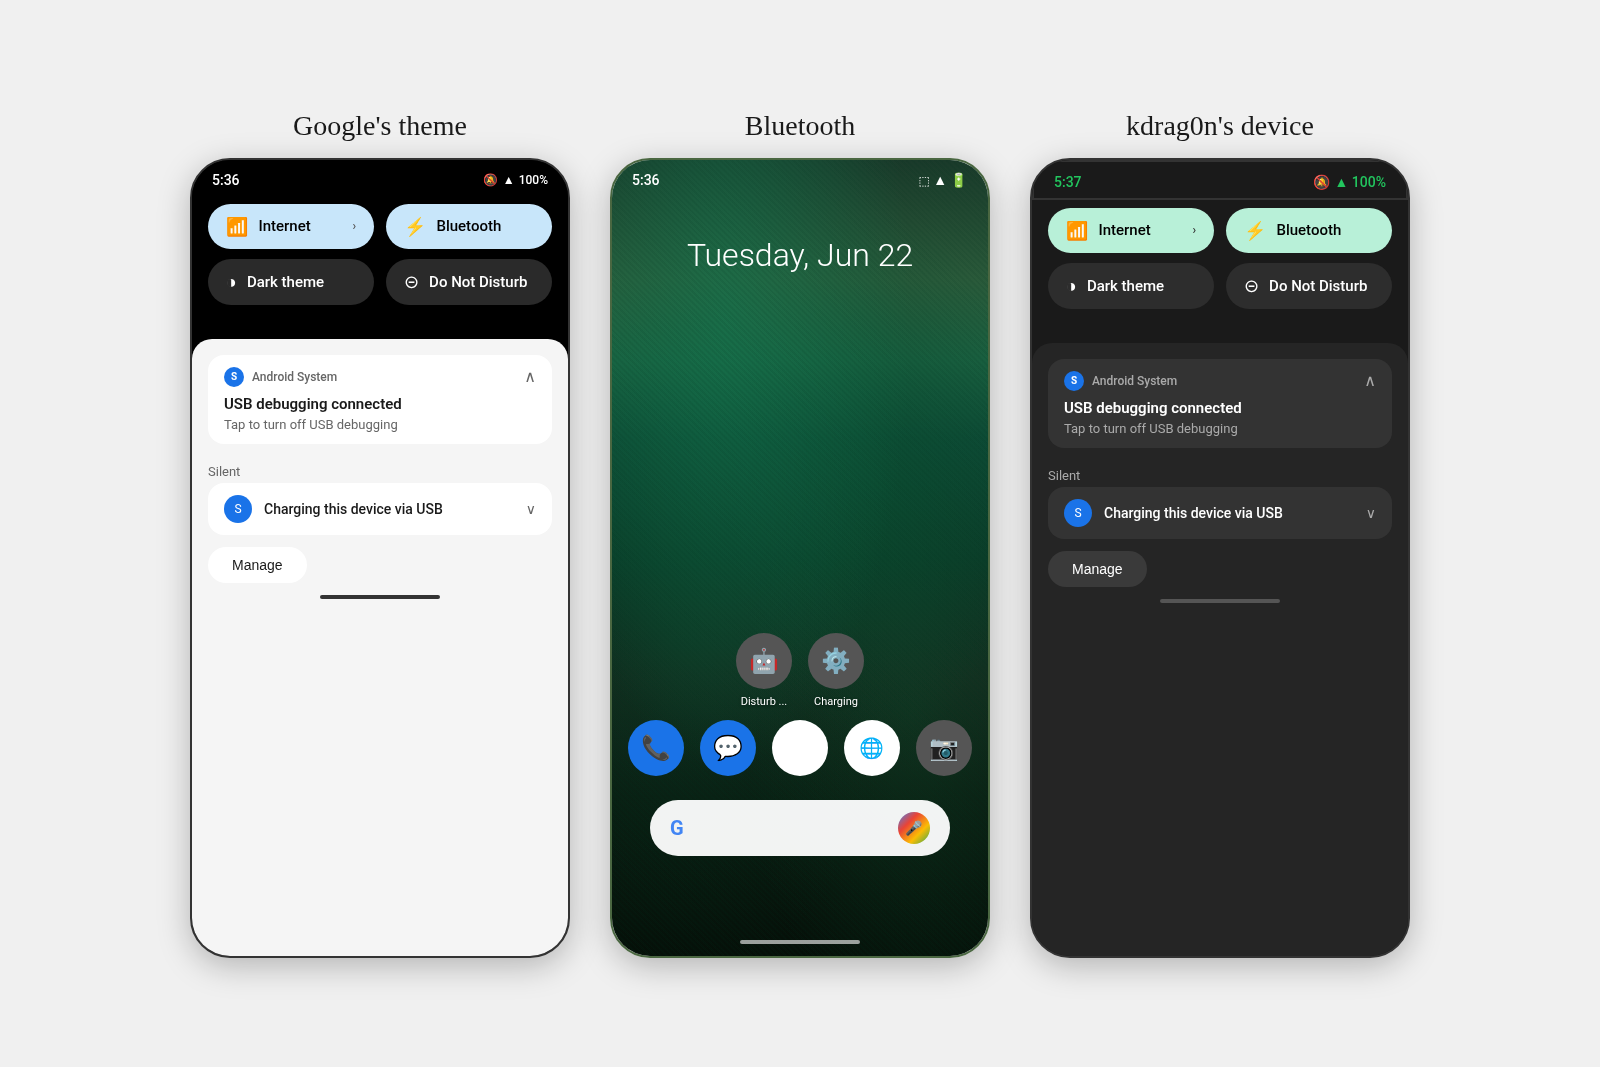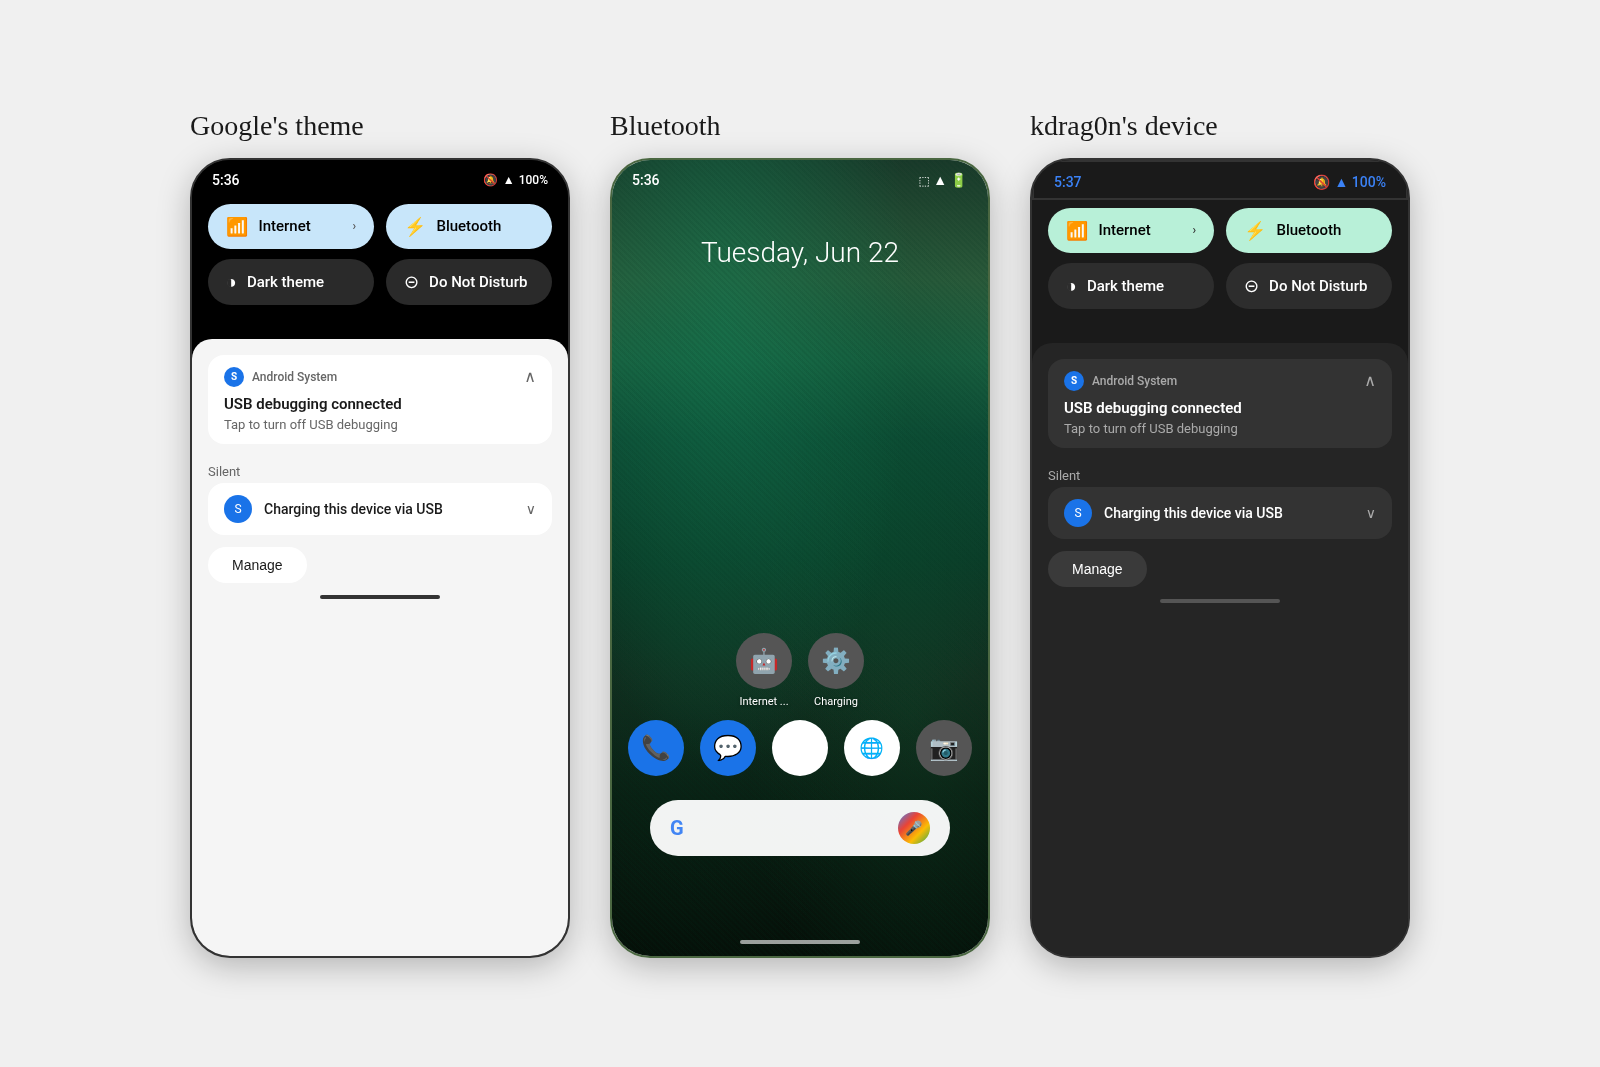--- a/index.html
+++ b/index.html
@@ -27,21 +27,21 @@
       gap: 40px;
       align-items: flex-start;
       justify-content: center;
       width: 100%;
       padding: 20px 40px;
     }
 
     .phone-section {
       display: flex;
       flex-direction: column;
-      align-items: flex-start;
+      align-items: center;
       gap: 16px;
     }
 
     .section-title {
       font-size: 28px;
       font-weight: 400;
       color: #1a1a1a;
       text-align: center;
       font-family: Georgia, serif;
     }
@@ -317,21 +317,21 @@
       align-items: center;
       font-size: 14px;
       font-weight: 500;
     }
 
     .wallpaper-date {
       position: relative;
       z-index: 10;
       text-align: center;
       color: #fff;
-      font-size: 28px;
+      font-size: 32px;
       font-weight: 300;
       padding: 40px 4px 20px;
     }
 
     .wallpaper-app-icons {
       position: absolute;
       z-index: 10;
       bottom: 180px;
       left: 50%;
       transform: translateX(-50%);
@@ -674,21 +674,21 @@
               <span>🔋</span>
             </div>
           </div>
 
           <div class="wallpaper-date">Tuesday, Jun 22</div>
 
           <div class="wallpaper-app-icons">
             <div class="app-icons-row">
               <div class="app-icon-wrap">
                 <div class="app-icon app-icon-android">🤖</div>
-                <span class="app-label">Internet ...</span>
+                <span class="app-label">Disturb ...</span>
               </div>
               <div class="app-icon-wrap">
                 <div class="app-icon app-icon-settings">⚙️</div>
                 <span class="app-label">Charging</span>
               </div>
             </div>
             <div class="app-icons-row">
               <div class="app-icon-wrap">
                 <div class="app-icon app-icon-phone">📞</div>
               </div>
@@ -719,21 +719,21 @@
           <div class="wallpaper-home-indicator"></div>
         </div>
       </div>
     </div>
 
     <div class="phone-section">
       <div class="section-title">kdrag0n's device</div>
       <div class="phone-frame phone-kdrag">
         <div class="phone-content-flex">
 
-          <div class="status-bar phone-kdrag" style="background:#1a1a1a; color:#3b82f6; padding:12px 20px 8px; display:flex; justify-content:space-between; align-items:center; font-size:14px; font-weight:500;">
+          <div class="status-bar phone-kdrag" style="background:#1a1a1a; color:#22c55e; padding:12px 20px 8px; display:flex; justify-content:space-between; align-items:center; font-size:14px; font-weight:500;">
             <span>5:37</span>
             <div class="status-icons">
               <span>🔕</span>
               <span>▲</span>
               <span>100%</span>
             </div>
           </div>
 
           <div class="quick-settings-kdrag">
             <div class="qs-row">

